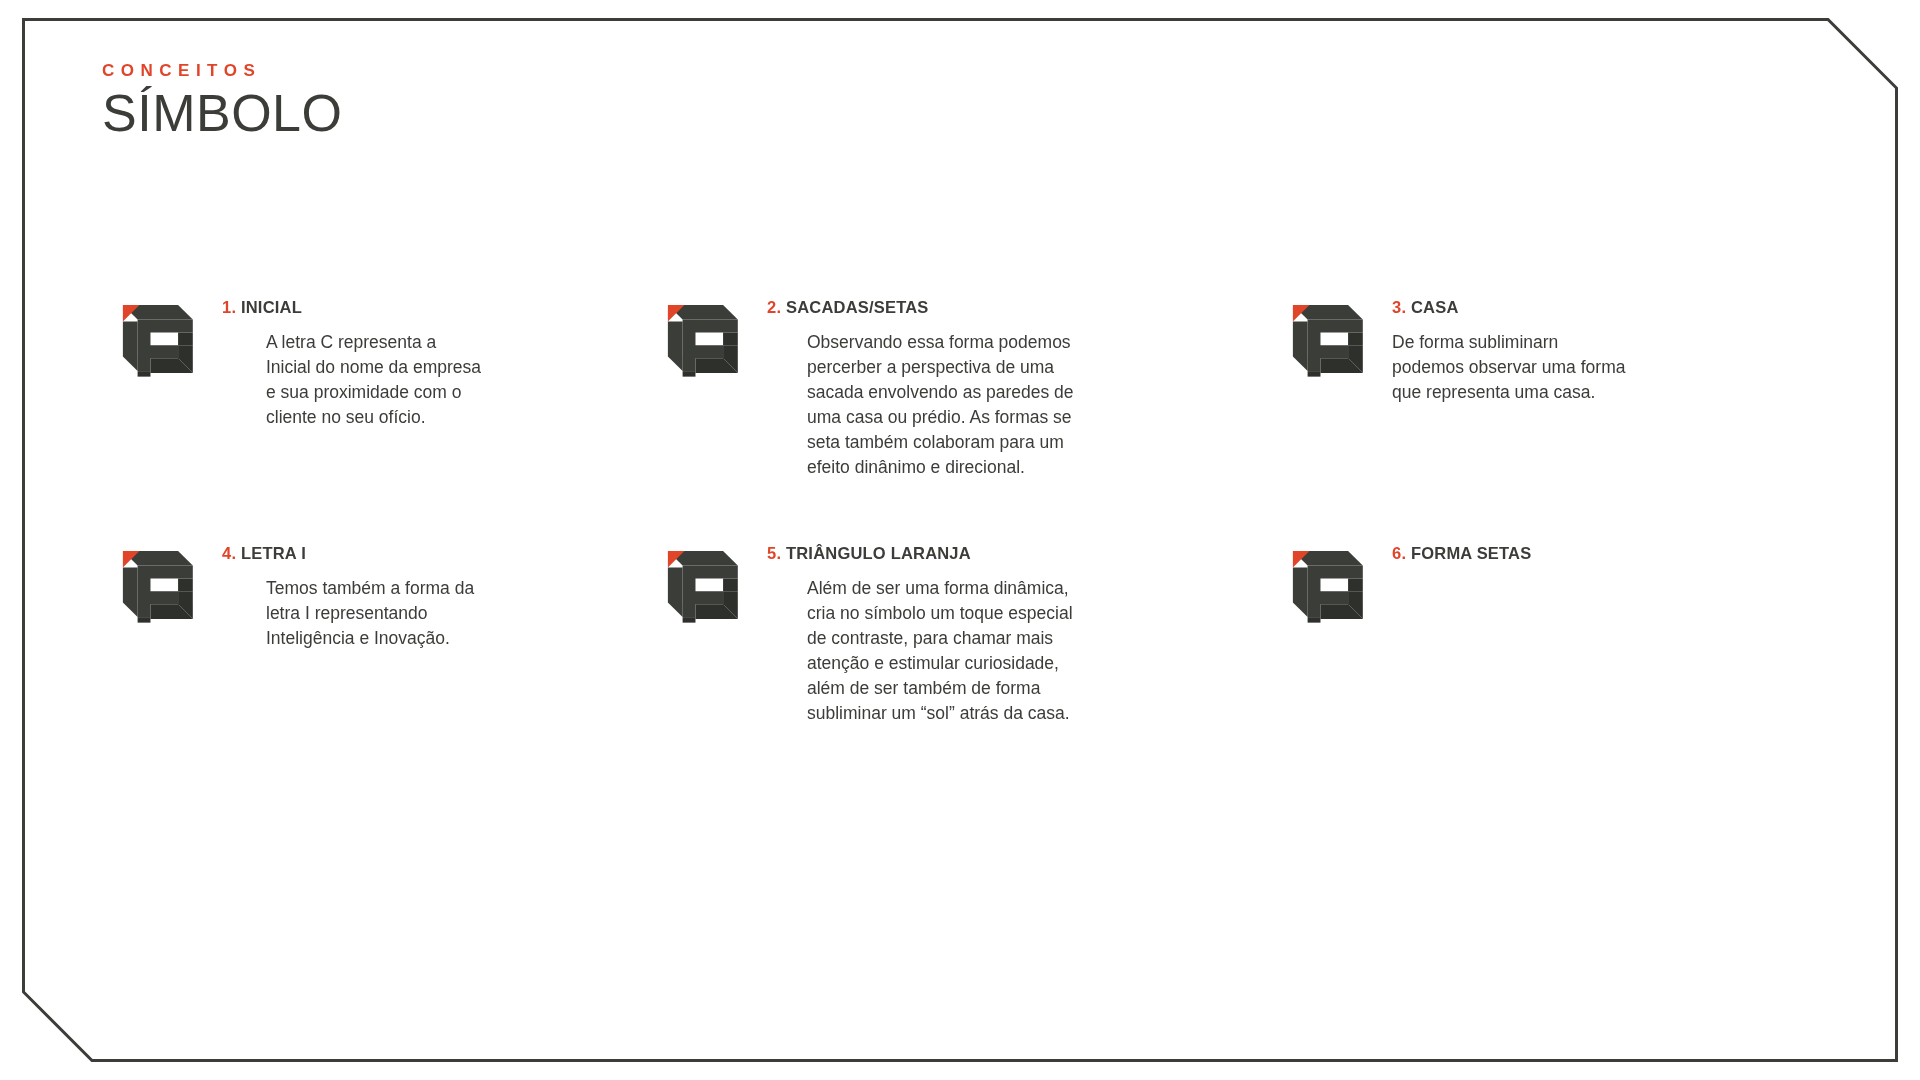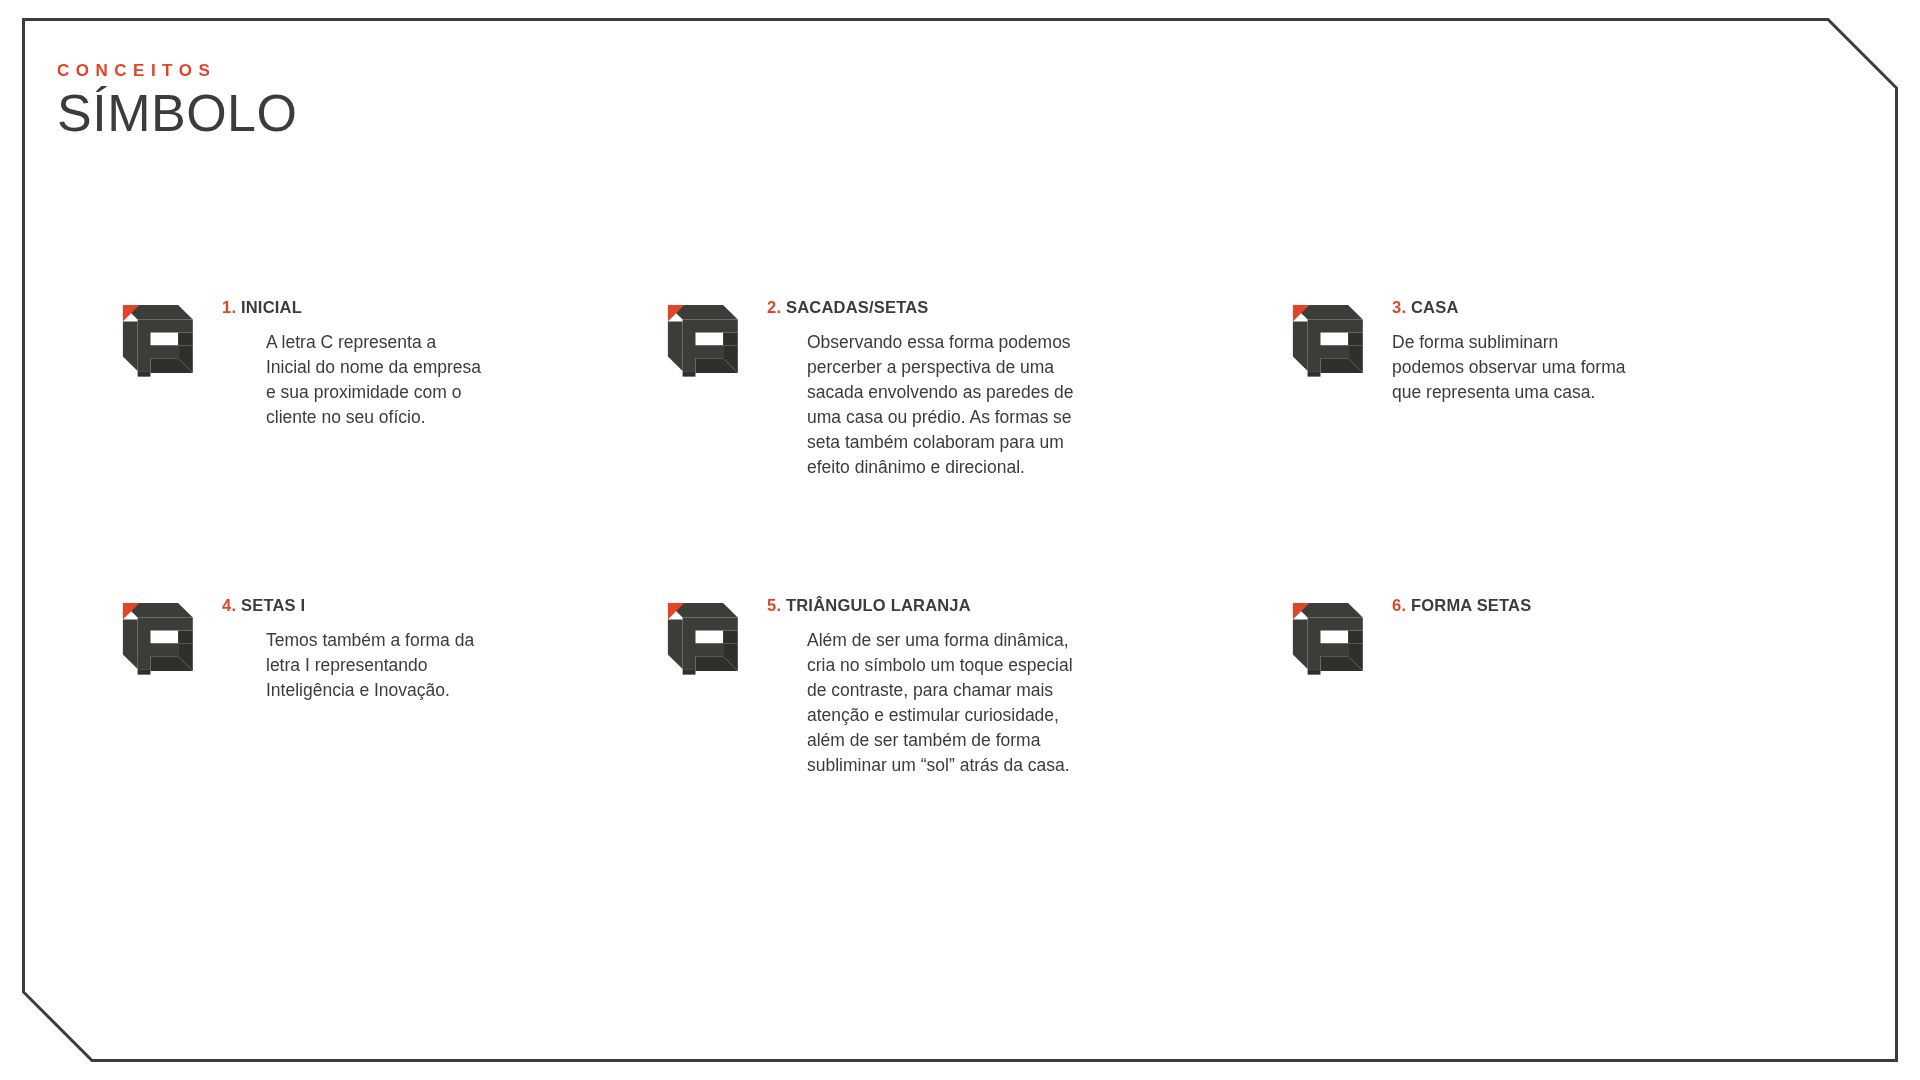--- a/index.html
+++ b/index.html
@@ -23,20 +23,21 @@
     width: 1876px; height: 1044px;
   }
   .frame-svg { display: block; width: 100%; height: 100%; }
 
   
   .header {
     position: absolute;
     left: 22px; top: 62px;
     display: flex;
     align-items: flex-end;
+    padding-left: 45px;
   }
   .header-bar {
     width: 11px;
     background: #3b3d38;
     margin-right: 24px;
     border-radius: 0px;
   }
   .header-text { display: flex; flex-direction: column; justify-content: center; }
   .kicker {
     color: #e0452a;
@@ -55,21 +56,21 @@
   }
 
   
   .grid {
     position: absolute;
     left: 110px; top: 288px;
     width: 1720px;
     display: grid;
     grid-template-columns: 545px 625px 500px;
     grid-template-rows: auto auto;
-    row-gap: 106px;
+    row-gap: 54px;
   }
   .item { display: flex; align-items: flex-start; }
 
   .mark {
     flex: 0 0 auto;
     width: 92px; height: 92px;
     margin-top: 4px;
     margin-right: 20px;
   }
   .mark svg { display: block; width: 92px; height: 92px; }
@@ -209,21 +210,21 @@
           <polygon points="30,30 90,30 90,44 44,44 44,58 74,58 74,72 44,72 44,86 30,86" fill="#3b3d38"></polygon>
           <polygon points="44,44 90,44 90,58 74,58 74,44" fill="#2e302c"></polygon>
           <polygon points="44,72 74,72 90,88 44,88" fill="#2e302c"></polygon>
           <polygon points="74,58 90,58 90,88 74,72" fill="#2e302c"></polygon>
           <polygon points="30,86 44,86 44,92 30,92" fill="#2e302c"></polygon>
         </svg>
       </div>
       <div class="item-body">
         <div class="item-head">
           <span class="item-num">4.</span>
-          <span>SETAS I</span>
+          <span>LETRA I</span>
         </div>
         <div class="item-text">Temos também a forma da
 letra I representando
 Inteligência e Inovação.</div>
       </div>
     </div>
 
     <div class="item col2">
       <div class="mark">
         <svg viewBox="0 0 100 100">

